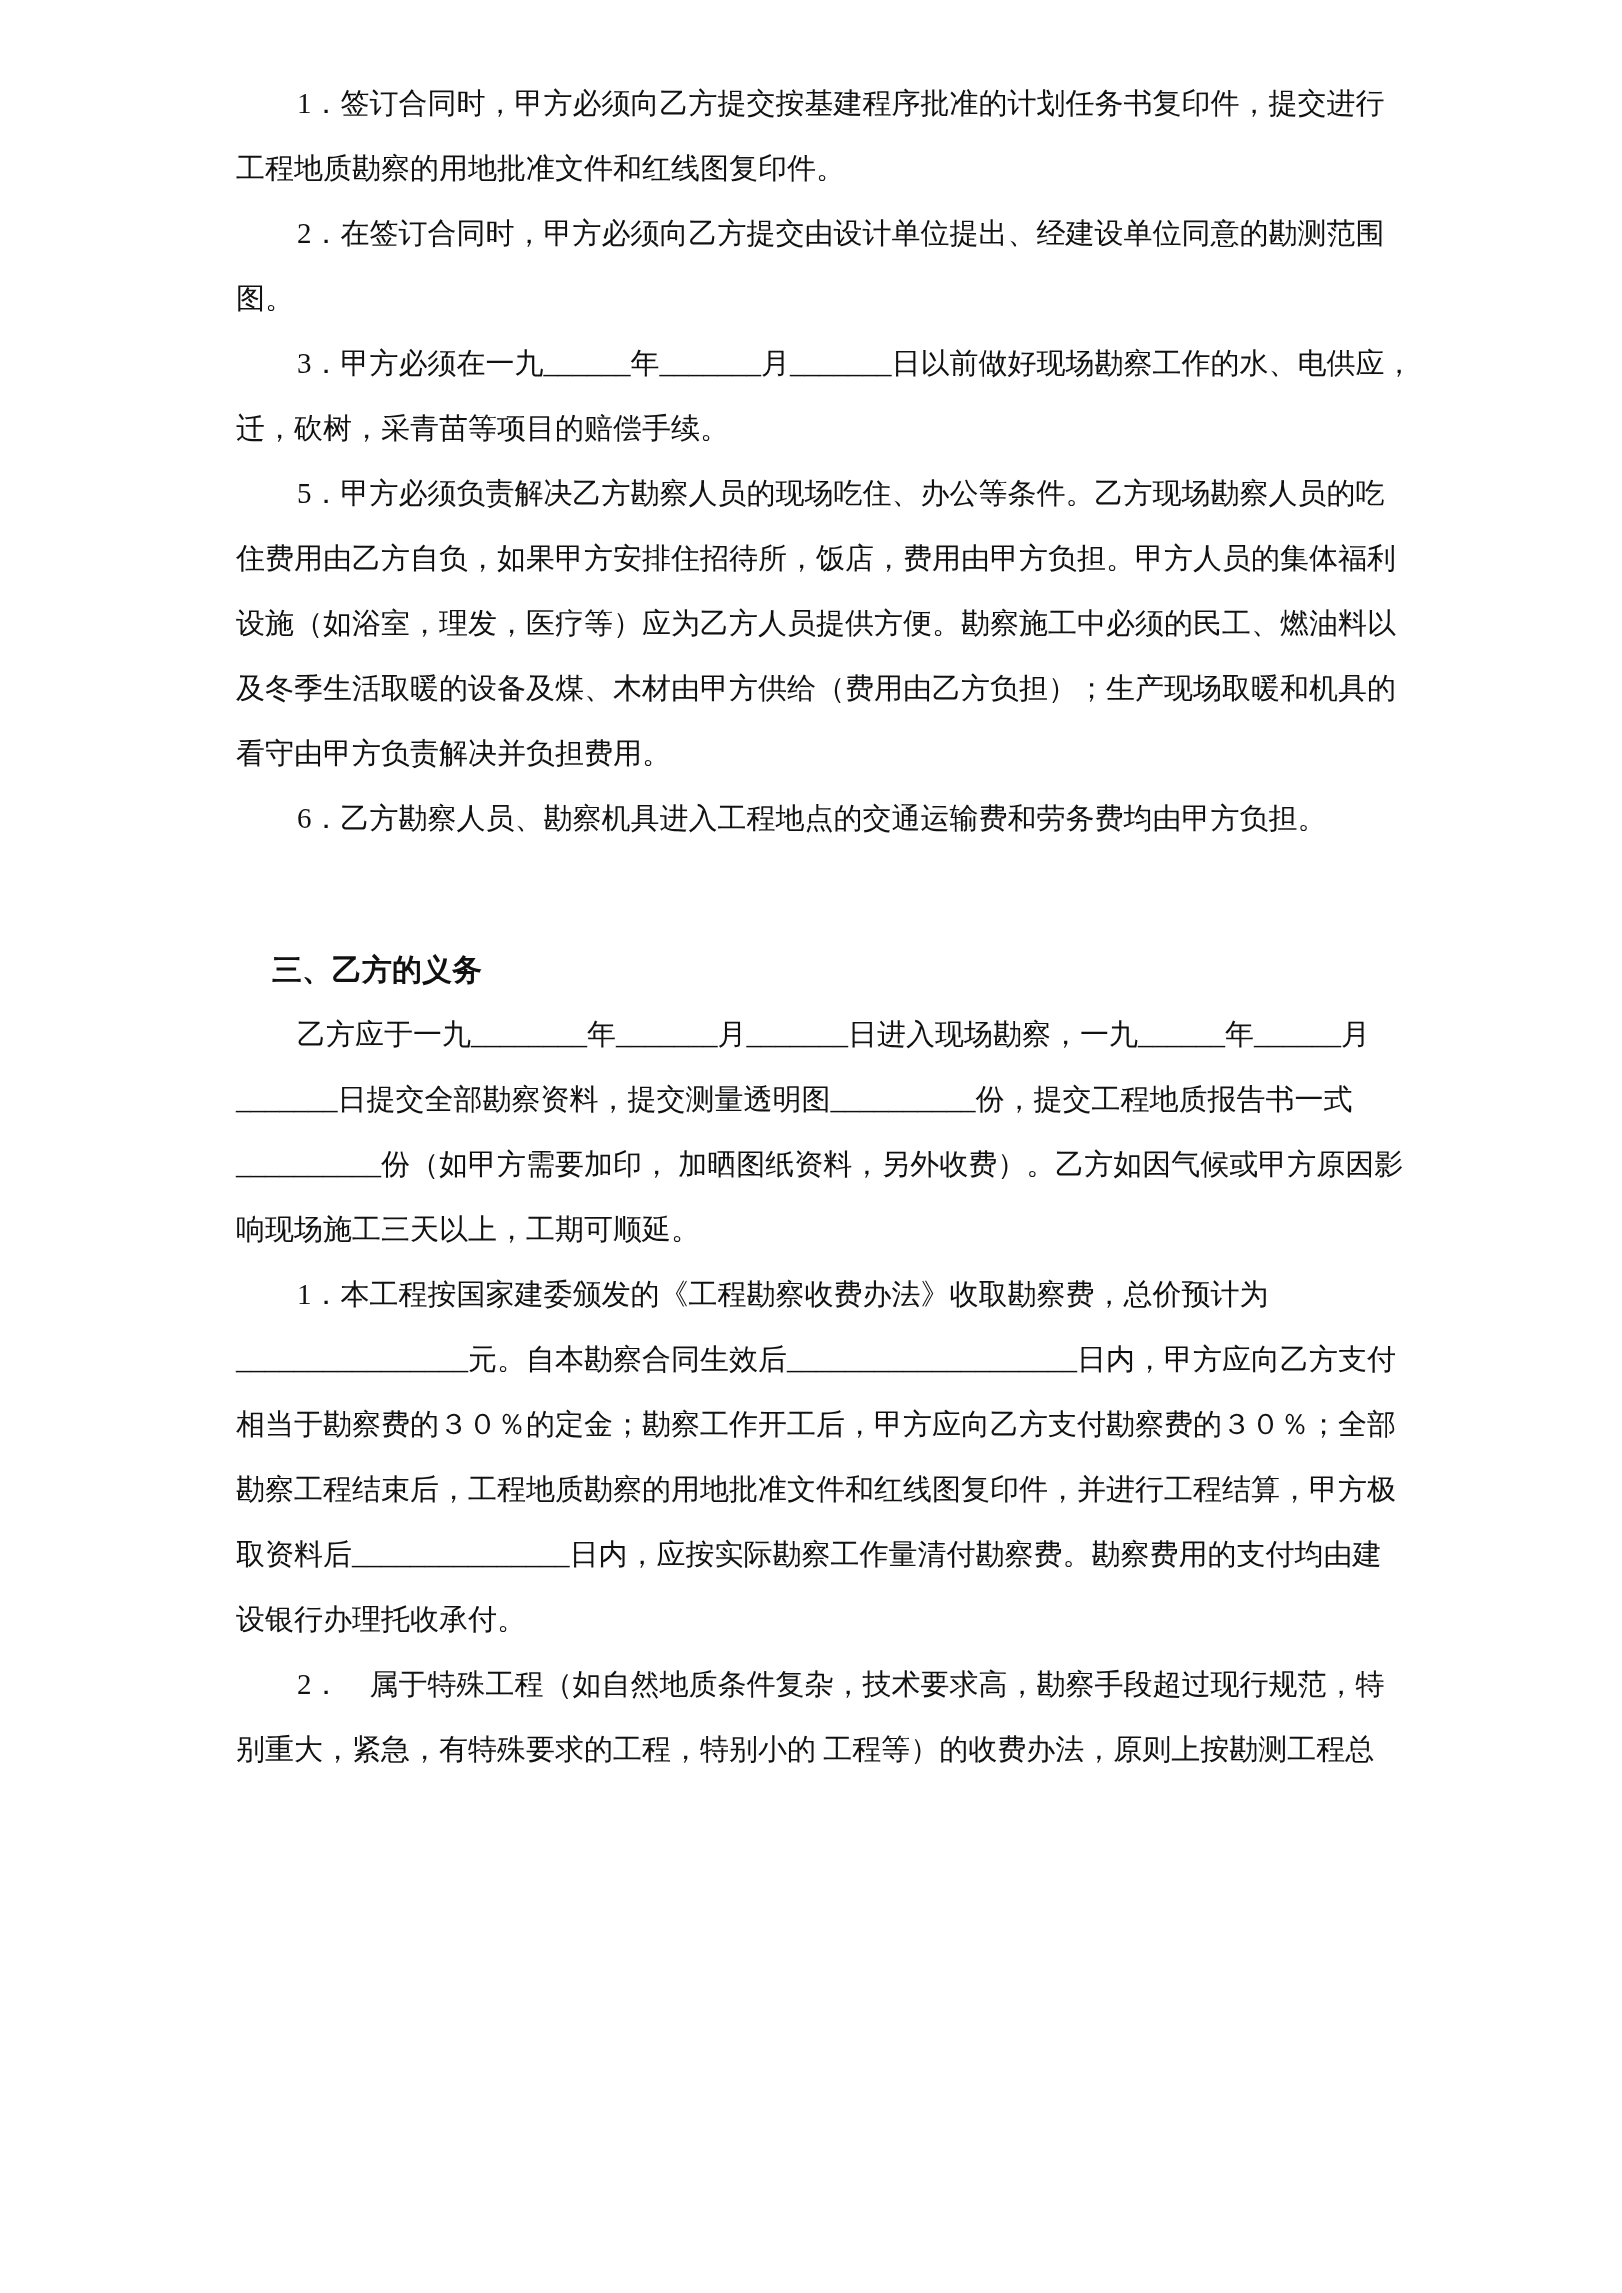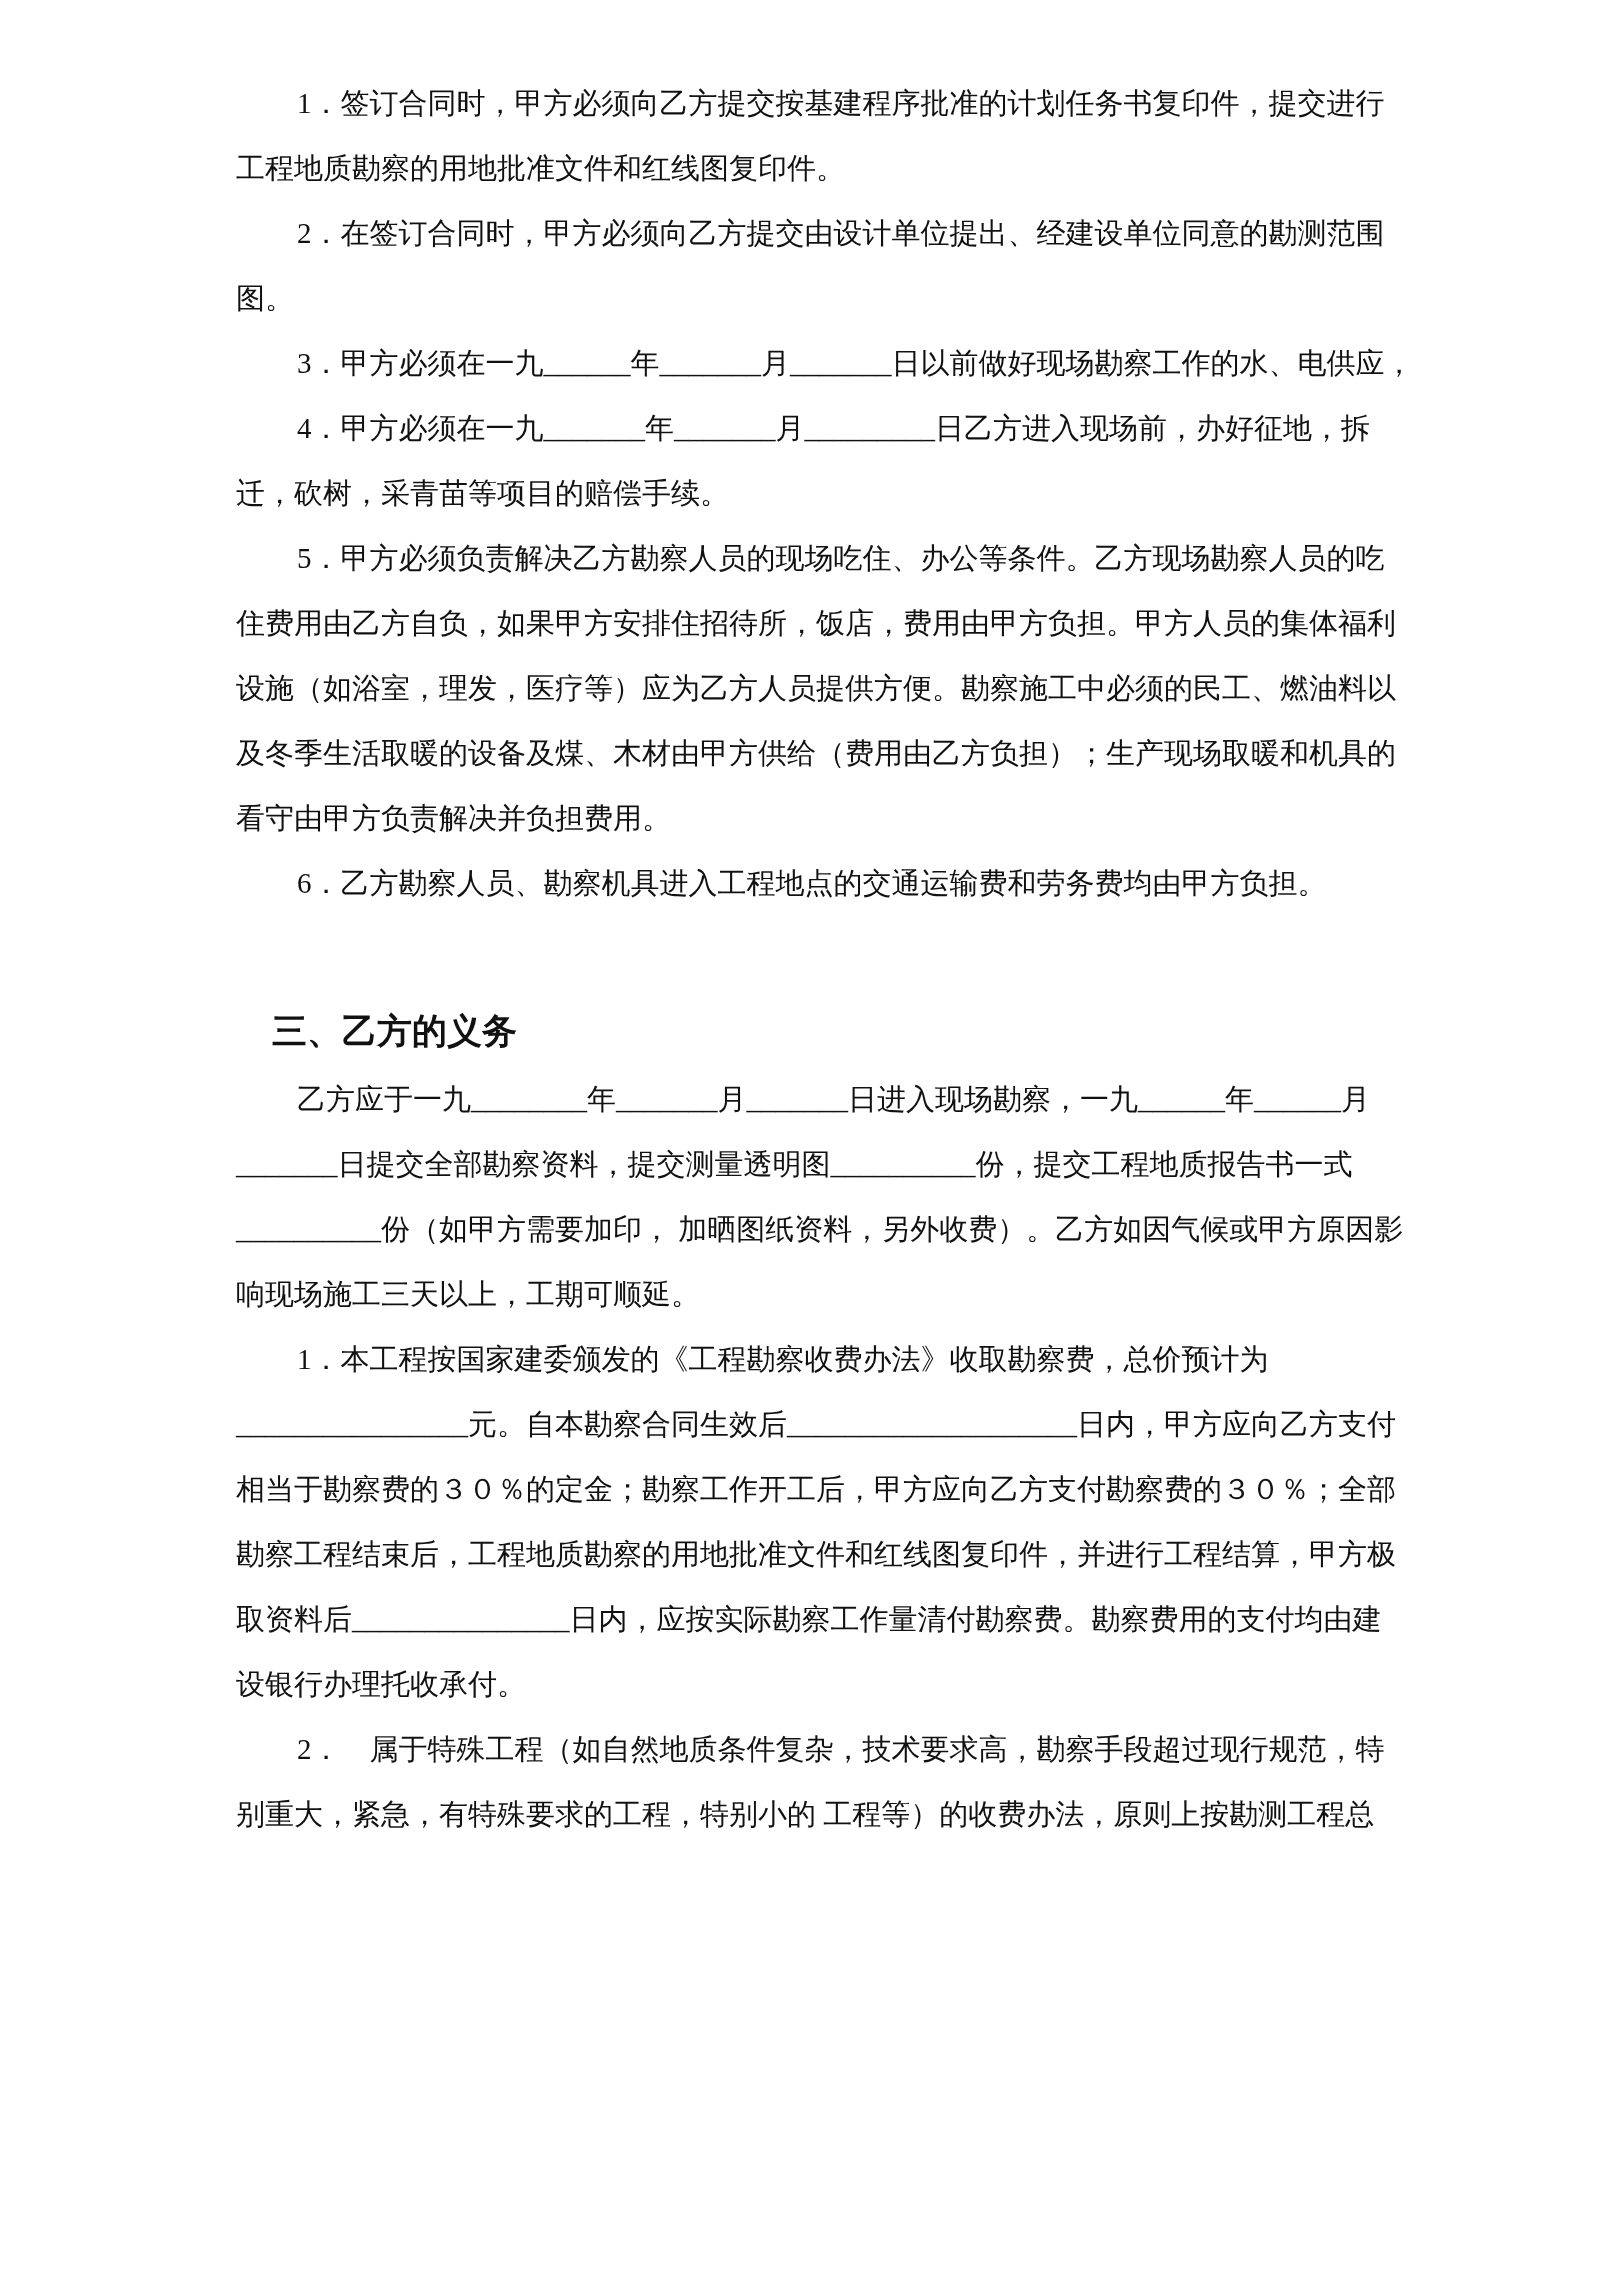--- a/index.html
+++ b/index.html
@@ -15,37 +15,36 @@
     color: #111111;
     overflow: hidden;
   }
   .line {
     height: 65px;
     line-height: 65px;
     white-space: pre;
   }
   .indent { text-indent: 61px; }
   .heading {
-    font-family: Liberation Mono, monospace;
+    font-family: Liberation Sans, sans-serif;
     font-weight: 700;
-    font-size: 35px;
+    font-size: 30px;
     text-indent: 36px;
     margin-top: 86px;
   }
 </style>
 </head>
 <body>
 
 <div class="page">
   <div class="line indent">1．签订合同时，甲方必须向乙方提交按基建程序批准的计划任务书复印件，提交进行</div>
   <div class="line">工程地质勘察的用地批准文件和红线图复印件。</div>
   <div class="line indent">2．在签订合同时，甲方必须向乙方提交由设计单位提出、经建设单位同意的勘测范围</div>
   <div class="line">图。</div>
   <div class="line indent">3．甲方必须在一九______年_______月_______日以前做好现场勘察工作的水、电供应，</div>
-  <div class="line indent">4．甲方必须在一九_______年_______月_________日乙方进入现场前，办好征地，拆</div>
   <div class="line">迁，砍树，采青苗等项目的赔偿手续。</div>
   <div class="line indent">5．甲方必须负责解决乙方勘察人员的现场吃住、办公等条件。乙方现场勘察人员的吃</div>
   <div class="line">住费用由乙方自负，如果甲方安排住招待所，饭店，费用由甲方负担。甲方人员的集体福利</div>
   <div class="line">设施（如浴室，理发，医疗等）应为乙方人员提供方便。勘察施工中必须的民工、燃油料以</div>
   <div class="line">及冬季生活取暖的设备及煤、木材由甲方供给（费用由乙方负担）；生产现场取暖和机具的</div>
   <div class="line">看守由甲方负责解决并负担费用。</div>
   <div class="line indent">6．乙方勘察人员、勘察机具进入工程地点的交通运输费和劳务费均由甲方负担。</div>
   <div class="line heading">三、乙方的义务</div>
   <div class="line indent">乙方应于一九________年_______月_______日进入现场勘察，一九______年______月</div>
   <div class="line">_______日提交全部勘察资料，提交测量透明图__________份，提交工程地质报告书一式</div>

